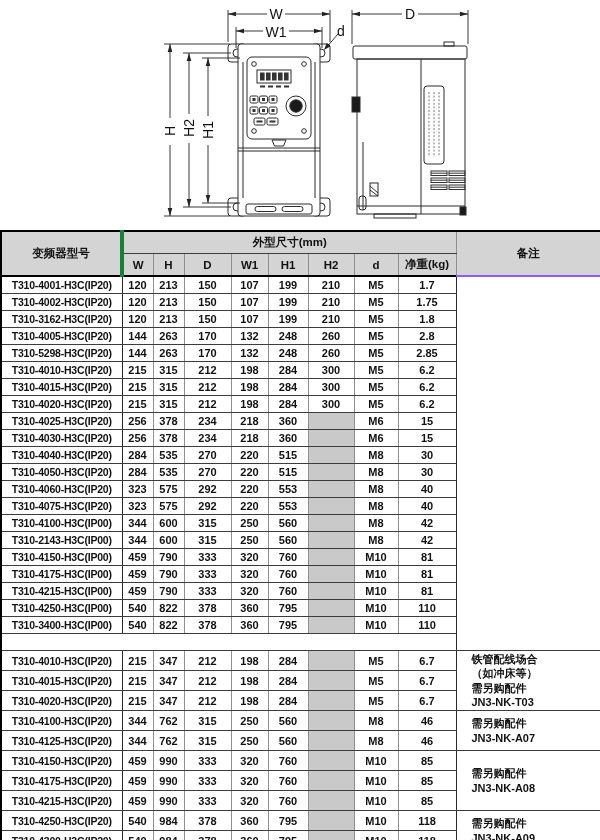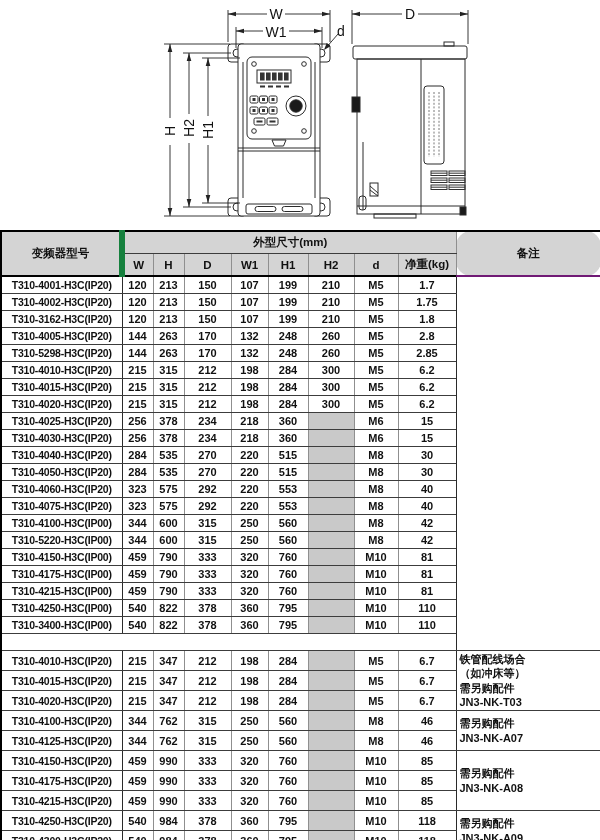--- a/index.html
+++ b/index.html
@@ -9,30 +9,30 @@
 
   table.dim-table{border-collapse:collapse;table-layout:fixed;width:600px;border:2px solid #000;}
   .dim-table th,.dim-table td{
     padding:0;margin:0;text-align:center;font-weight:bold;color:#111;
     border-top:1px solid #3c3c3c;border-bottom:1px solid #3c3c3c;
     border-left:1px solid #8f8f8f;border-right:1px solid #8f8f8f;
     overflow:hidden;white-space:nowrap;
   }
   .dim-table thead th{background:#d4d4d4;font-size:11.5px;height:21px;margin-left:8px;}
   .dim-table thead tr.cols-row th{border-bottom:2px solid #000;}
-  th.model-h{border-right:6px solid #15803d;border-bottom:2px solid #000;font-size:12px;}
-  th.remark-h{border-bottom:2px solid #701a75;font-size:12px;border-radius:15px;}
+  th.model-h{border-right:4px solid #15803d;border-bottom:2px solid #000;font-size:12px;}
+  th.remark-h{border-bottom:2px solid #8b5cf6;font-size:12px;}
   th.group-h{font-size:12px;}
   .dim-table td{font-size:11px;height:16px;}
   td.model{font-size:10.5px;border-right:1px solid #2a2a2a;letter-spacing:-0.2px;margin-left:48px;}
   td.gray{background:#c9c9c9;}
   td.weight{border-right:1px solid #2a2a2a;}
   td.remark-empty{border-left:1px solid #2a2a2a;background:#fff;}
   tbody.s2 td{height:19px;}
-  td.remark-cell{font-size:11px;text-align:left;padding:1px 3px;line-height:1.3;
+  td.remark-cell{font-size:11px;text-align:left;padding:1px 15px;line-height:1.3;
     white-space:normal;border-left:1px solid #2a2a2a;vertical-align:middle;}
   tr.gap-row td{height:16px;border-left:2px solid #000;}
 </style>
 </head>
 <body>
 
 <div class="page">
 
   <div class="drawing-wrap">
     <svg width="600" height="230" viewBox="0 0 600 230">
@@ -395,21 +395,21 @@
           <td>344</td>
           <td>600</td>
           <td>315</td>
           <td>250</td>
           <td>560</td>
           <td class="gray"></td>
           <td>M8</td>
           <td class="weight">42</td>
         </tr>
         <tr>
-          <td class="model">T310-5220-H3C(IP00)</td>
+          <td class="model">T310-2143-H3C(IP00)</td>
           <td>344</td>
           <td>600</td>
           <td>315</td>
           <td>250</td>
           <td>560</td>
           <td class="gray"></td>
           <td>M8</td>
           <td class="weight">42</td>
         </tr>
         <tr>

